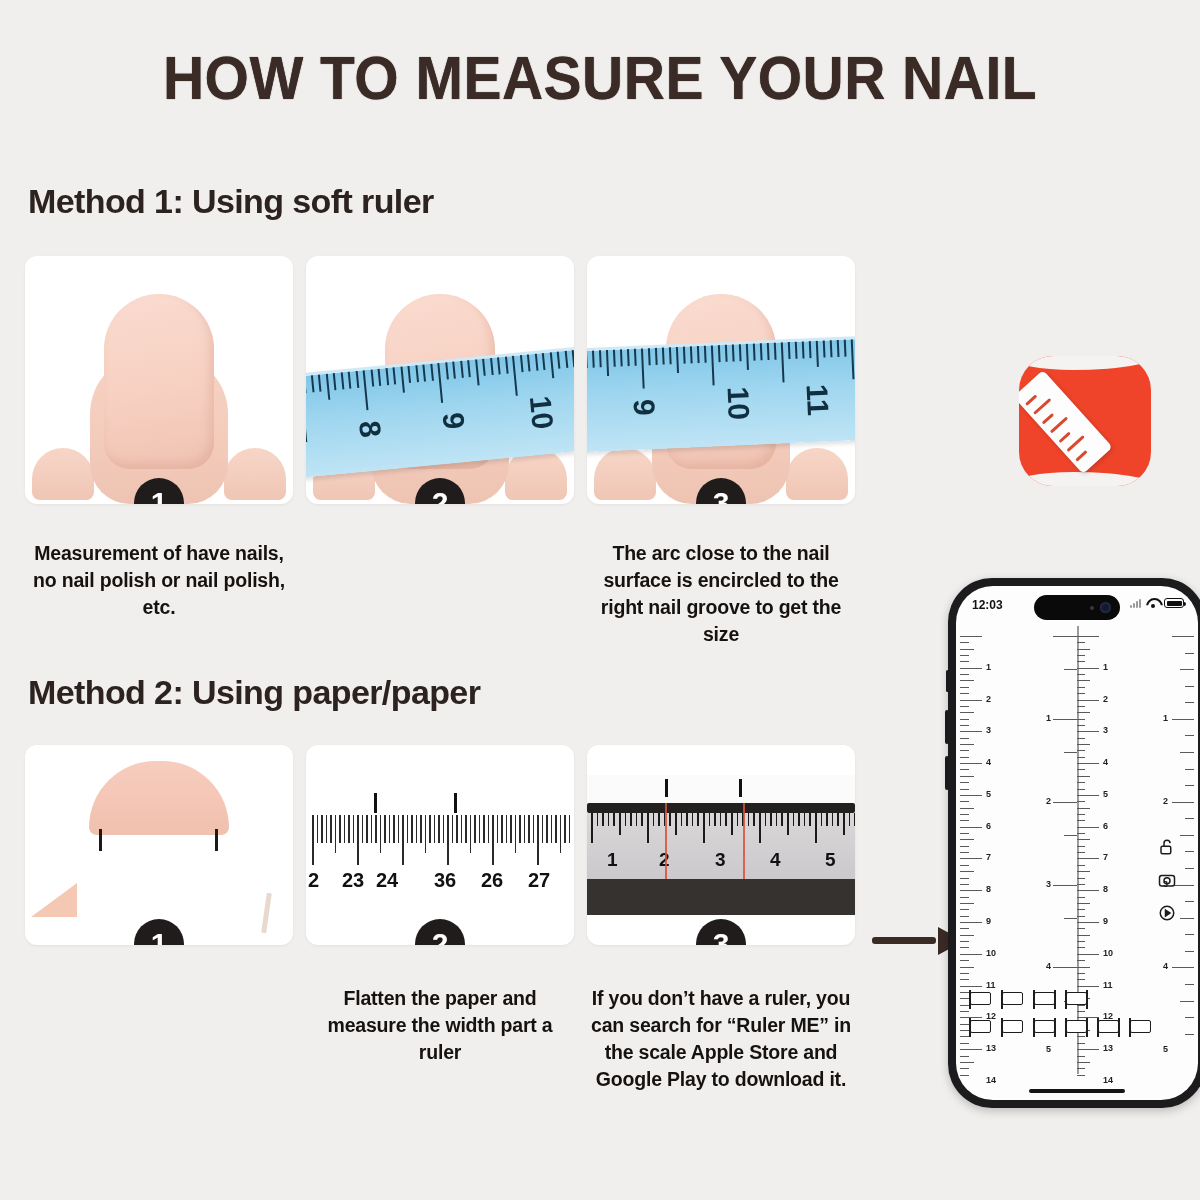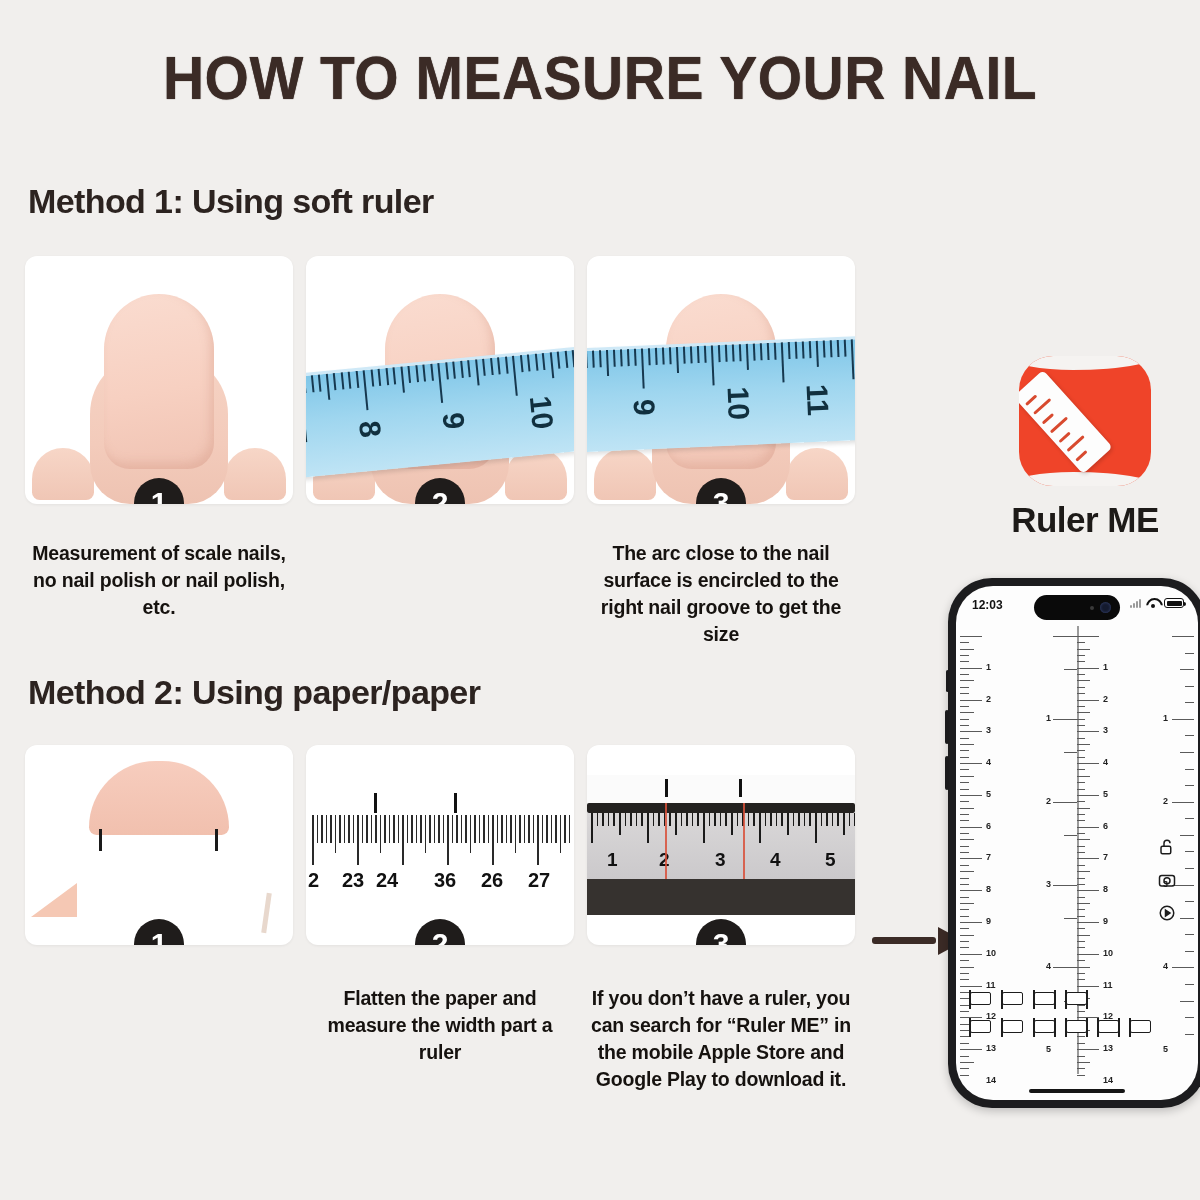--- a/index.html
+++ b/index.html
@@ -259,21 +259,21 @@
     <div class="card-col">
       <div class="photo">
         <div class="finger">
           <div class="knuckleL"></div>
           <div class="knuckleR"></div>
           <div class="pad"></div>
           <div class="nail"></div>
         </div>
         <div class="badge">1</div>
       </div>
-      <div class="caption">Measurement of scale nails, no nail polish or nail polish, etc.</div>
+      <div class="caption">Measurement of have nails, no nail polish or nail polish, etc.</div>
     </div>
 
     <div class="card-col">
       <div class="photo">
         <div class="finger">
           <div class="knuckleL"></div>
           <div class="knuckleR"></div>
           <div class="pad"></div>
           <div class="nail"></div>
         </div>
@@ -541,21 +541,21 @@
               <i style="left: 256px; height: 22px;"></i>
               <i style="left: 261.6px; height: 13px;"></i>
               <i style="left: 267.2px; height: 13px;"></i>
             </div>
           <div class="gr-red" style="left:78px"></div>
           <div class="gr-red" style="left:156px"></div>
           <div class="gr-bottom"></div>
         </div>
         <div class="badge">3</div>
       </div>
-      <div class="caption">If you don’t have a ruler, you can search for “Ruler ME” in the mobile Apple Store and Google Play to download it.</div>
+      <div class="caption">If you don’t have a ruler, you can search for “Ruler ME” in the scale Apple Store and Google Play to download it.</div>
     </div>
   </div>
 
   <div class="arrow">
     <div class="shaft"></div>
     <div class="head"></div>
   </div>
 
   <div class="app-block">
     <div class="app-icon">
@@ -564,21 +564,20 @@
       <div class="ruler" id="iconRuler">
           <i style="top: 12.5px; width: 14px;"></i>
           <i style="top: 25px; width: 22px;"></i>
           <i style="top: 37.5px; width: 14px;"></i>
           <i style="top: 50px; width: 22px;"></i>
           <i style="top: 62.5px; width: 14px;"></i>
           <i style="top: 75px; width: 22px;"></i>
           <i style="top: 87.5px; width: 14px;"></i>
         </div>
     </div>
-    <div class="app-label">Ruler ME</div>
   </div>
 
   <div class="phone">
     <div class="btn-side btn-mute"></div>
     <div class="btn-side btn-volup"></div>
     <div class="btn-side btn-voldn"></div>
 
     <div class="screen">
       <div class="statusTime">12:03</div>
       <div class="island">

